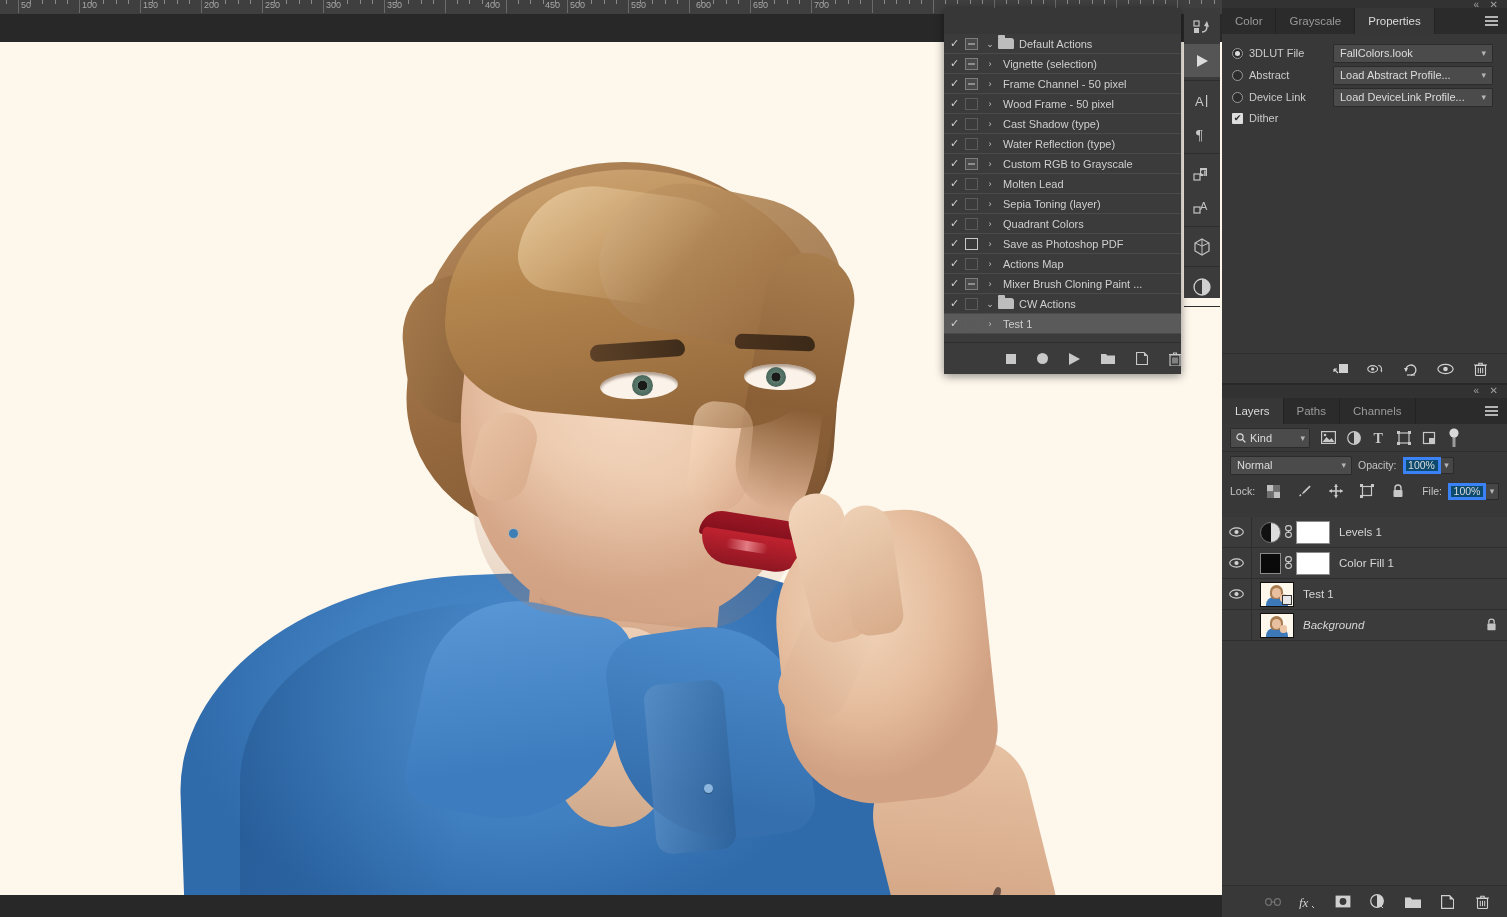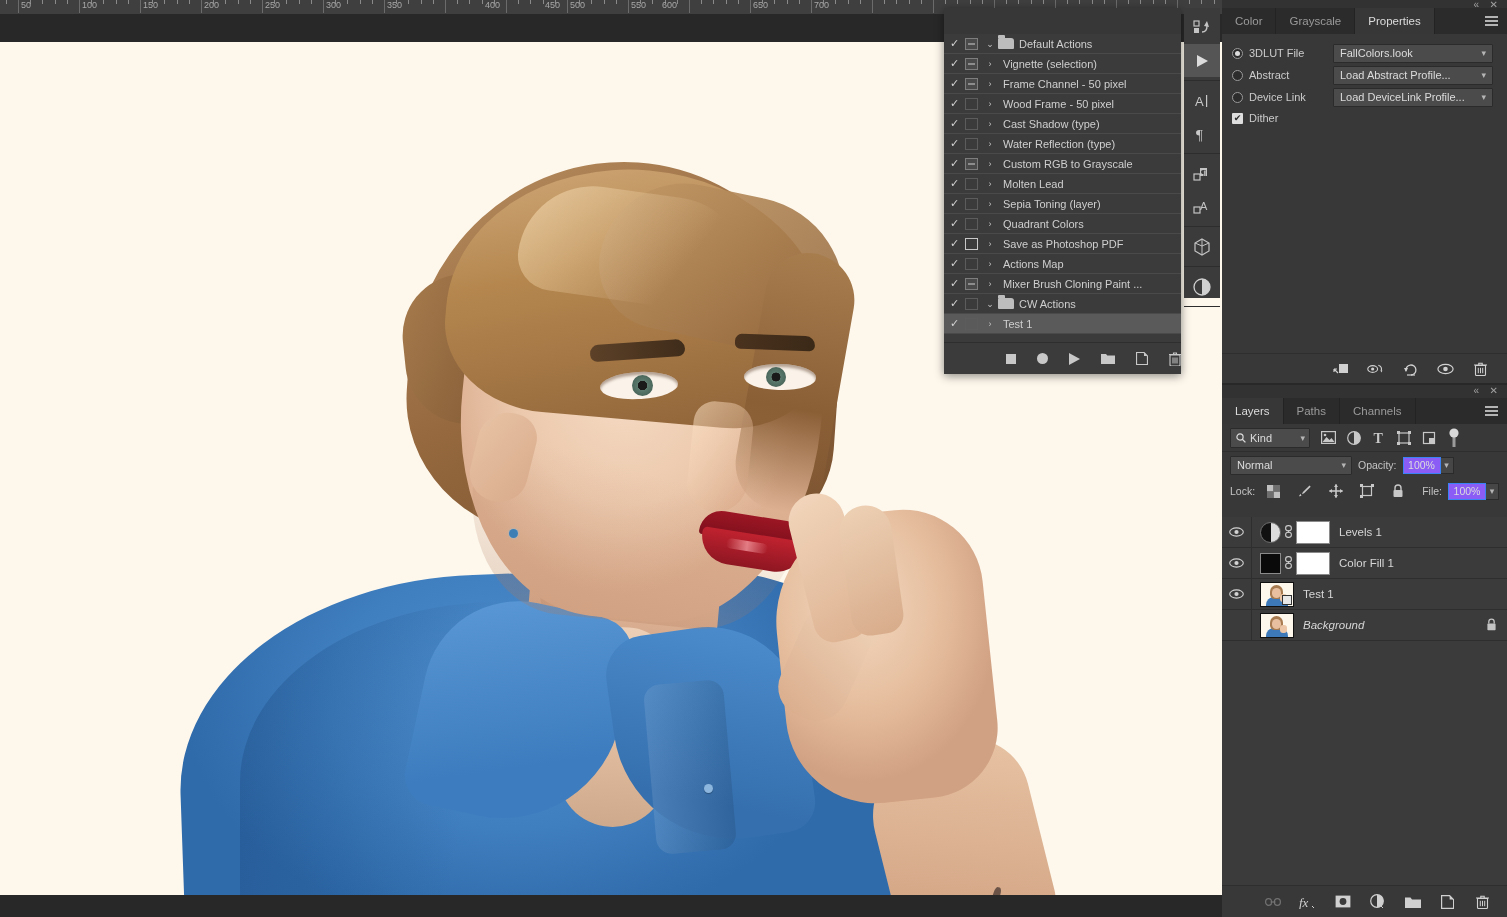--- a/index.html
+++ b/index.html
@@ -352,21 +352,21 @@
     position: relative; border-radius: 1px;
   }
   .ficon { width: 25px; height: 22px; display: flex; align-items: center; justify-content: center; }
   #blend-row, #lock-row { display: flex; align-items: center; height: 26px; padding: 0 8px; gap: 6px; }
   #blend-select {
     width: 122px; height: 19px; background: #4b4b4b; border: 1px solid #2b2b2b;
     display: flex; align-items: center; padding: 0 6px; font-size: 11px; color: #dcdcdc;
     position: relative; border-radius: 1px;
   }
   .numfield {
-    width: 38px; height: 17px; background: #8b5cf6; border: 1px solid #3b82f6;
+    width: 38px; height: 17px; background: #0c4a6e; border: 3px solid #3b82f6;
     font-size: 10.5px; color: #dcdcdc; display: flex; align-items: center; justify-content: center;
   }
   .small-lbl { font-size: 10.5px; color: #c4c4c4; }
   .spin { font-size: 9px; color: #b5b5b5; width: 13px; height: 17px; background: #464646;
     border: 1px solid #2b2b2b; border-left: none; display: flex; align-items: center; justify-content: center; }
 
   #layers-list { position: absolute; left: 0; top: 132px; right: 0; bottom: 32px; background: #3b3b3b; }
   .lrow {
     display: flex; align-items: center; height: 31px;
     border-bottom: 1px solid #2e2e2e; position: relative;
@@ -526,21 +526,21 @@
         <div class="rlabel" style="left: 79px;">100</div>
         <div class="rlabel" style="left: 140px;">150</div>
         <div class="rlabel" style="left: 201px;">200</div>
         <div class="rlabel" style="left: 262px;">250</div>
         <div class="rlabel" style="left: 323px;">300</div>
         <div class="rlabel" style="left: 384px;">350</div>
         <div class="rlabel" style="left: 445px; padding-left: 40px;">400</div>
         <div class="rlabel" style="left: 506px; margin-left: 36px;">450</div>
         <div class="rlabel" style="left: 567px;">500</div>
         <div class="rlabel" style="left: 628px;">550</div>
-        <div class="rlabel" style="left: 659px;">600</div>
+        <div class="rlabel" style="left: 693px;">600</div>
         <div class="rlabel" style="left: 750px;">650</div>
         <div class="rlabel" style="left: 811px;">700</div>
       </div>
     <div id="doc-bg"></div>
     <div id="photo-wrap">
       <div id="portrait">
         <div class="ph" id="hair-back"></div>
         <div class="ph" id="hair-bun"></div>
         <div class="ph" id="shirt"></div>
         <div class="ph" id="shirt-shadow"></div>

